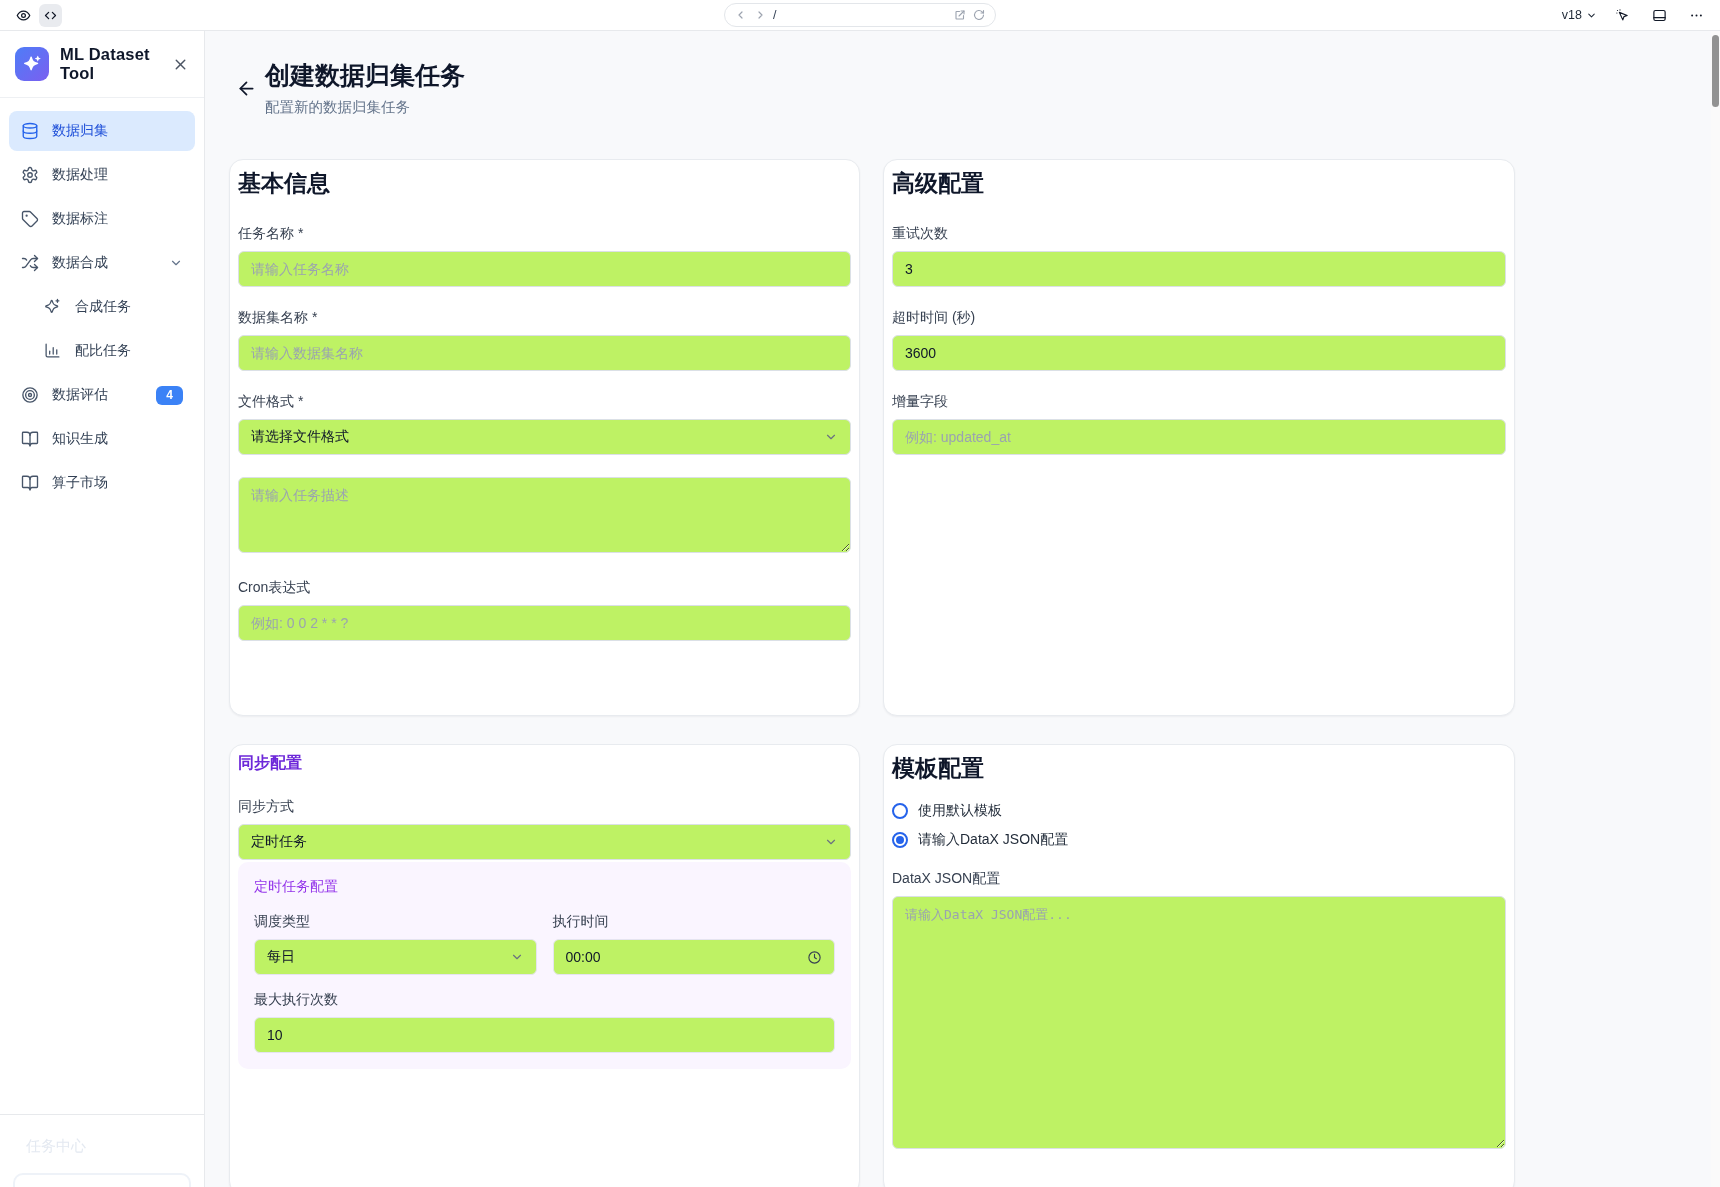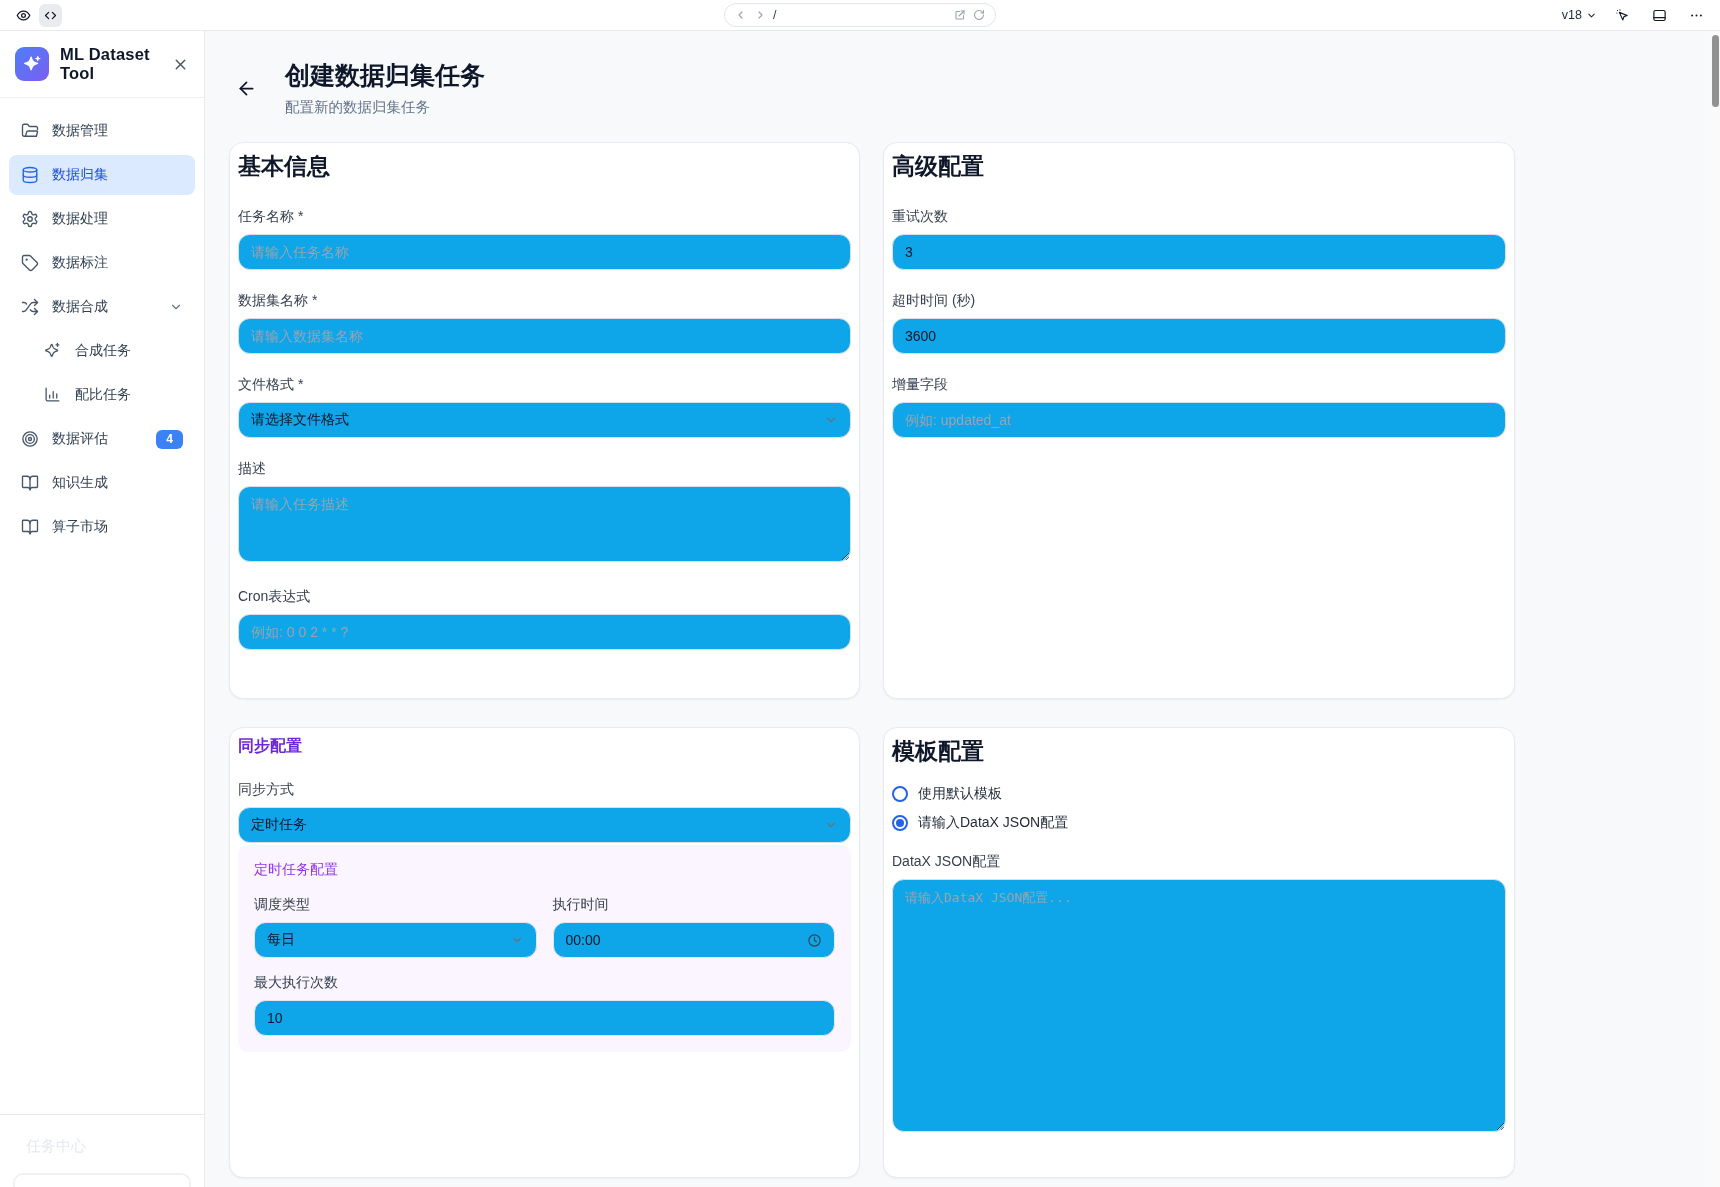--- a/index.html
+++ b/index.html
@@ -40,36 +40,36 @@
   .sb-item.child { padding-left:35px; }
   .badge { margin-left:auto; background:#3b82f6; color:#fff; font-size:12px; font-weight:600;
     min-width:27px; height:19px; border-radius:6px; display:flex; align-items:center; justify-content:center; }
   .row-chev { margin-left:auto; color:#64748b; display:flex; }
   .sb-footer { border-top:1px solid #e7e9ec; padding:22px 13px 0; height:73px; flex:0 0 73px; }
   .sb-footer-label { color:#e4e9f1; font-size:15px; padding-left:13px; }
   .sb-footer-box { margin-top:17px; height:42px; border:2px solid #eef2f8; border-radius:10px; }
 
   
   .main { flex:1; background:#f8f9fb; padding:28px 0 0 24px; position:relative; overflow:hidden; }
-  .page-header { display:flex; align-items:center; gap:28px; margin-bottom:25px; padding-left:7px; }
+  .page-header { display:flex; align-items:center; gap:8px; margin-bottom:42px; padding-left:7px; }
   .back-btn { color:#0f172a; cursor:pointer; display:flex; }
   .page-title { font-size:25px; font-weight:700; color:#0f172a; }
   .page-subtitle { font-size:14.5px; color:#64748b; margin-top:6px; }
 
   .cards { width:1286px; display:grid; grid-template-columns:631px 632px; gap:28px 23px; }
   .card { background:#fff; border:1px solid #e8ebef; border-radius:14px; padding:8px;
     box-shadow:0 1px 2px rgba(16,24,40,.05); overflow:hidden; }
   .card.r1 { height:557px; }
   .card.r2 { height:451px; }
   .card-title-lg { font-size:23px; font-weight:700; color:#0f172a; margin-bottom:26px; }
   .card-title-md { font-size:16px; font-weight:600; color:#6d28d9; margin-bottom:24px; }
 
   .field { margin-bottom:22px; }
   .field > label, .field > .flabel { display:block; font-size:14px; color:#374151; margin-bottom:8px; }
-  .control { width:100%; height:36px; border:1px solid #dbe0e6; border-radius:12px; background:#0ea5e9;
+  .control { width:100%; height:36px; border:1px solid #dbe0e6; border-radius:6px; background:#bef264;
     font-size:14px; color:#0f172a; padding:0 12px; font-family:"Liberation Sans", sans-serif; outline:none; }
   input.control::placeholder, textarea.control::placeholder { color:#9aa3b0; }
   .selectbox { display:flex; align-items:center; justify-content:space-between; cursor:pointer; }
   .selectbox .chev { color:#6b7280; display:flex; }
   textarea.control { height:76px; padding:9px 12px; resize:vertical; }
 
   .purple { background:#faf5ff; border-radius:10px; padding:16px; margin-top:2px; }
   .purple-title { color:#9333ea; font-size:14px; margin-bottom:17px; }
   .purple-grid { display:grid; grid-template-columns:1fr 1fr; gap:16px; }
   .purple .control { border-color:#e5e4f0; }
@@ -197,29 +197,20 @@
         <span>
           <svg width="17" height="17" viewBox="0 0 24 24" fill="none" stroke="currentColor" stroke-width="2" stroke-linecap="round">
               <path d="M6 6l12 12"></path>
               <path d="M18 6 6 18"></path>
             </svg>
         </span>
       </div>
     </div>
 
     <div class="sb-menu">
-      <div class="sb-item">
-        <span class="sb-icon">
-          <svg width="18" height="18" viewBox="0 0 24 24" fill="none" stroke="currentColor" stroke-width="1.8" stroke-linecap="round" stroke-linejoin="round">
-              <path d="M20 19H4a2 2 0 0 1-2-2V5a2 2 0 0 1 2-2h3.9a2 2 0 0 1 1.7.9l.8 1.2a2 2 0 0 0 1.7.9H20a2 2 0 0 1 2 2v2"></path>
-              <path d="m6 19 1.5-5.5A2 2 0 0 1 9.4 12H21a1 1 0 0 1 1 1.3L20.5 19"></path>
-            </svg>
-        </span>
-        <span>数据管理</span>
-      </div>
 
       <div class="sb-item active">
         <span class="sb-icon">
           <svg width="18" height="18" viewBox="0 0 24 24" fill="none" stroke="currentColor" stroke-width="1.8" stroke-linecap="round" stroke-linejoin="round">
               <ellipse cx="12" cy="5" rx="9" ry="3"></ellipse>
               <path d="M3 5v14a9 3 0 0 0 18 0V5"></path>
               <path d="M3 12a9 3 0 0 0 18 0"></path>
             </svg>
         </span>
         <span>数据归集</span>
@@ -362,21 +353,20 @@
             <span>请选择文件格式</span>
             <span class="chev">
               <svg width="14" height="14" viewBox="0 0 24 24" fill="none" stroke="currentColor" stroke-width="2" stroke-linecap="round" stroke-linejoin="round">
                   <path d="m6 9 6 6 6-6"></path>
                 </svg>
             </span>
           </div>
         </div>
 
         <div class="field">
-          <label>描述</label>
           <textarea class="control" placeholder="请输入任务描述" style=""></textarea>
         </div>
 
         <div class="field">
           <label>Cron表达式</label>
           <input class="control" type="text" placeholder="例如: 0 0 2 * * ?" style="">
         </div>
       </div>
 
       <div class="card r1">

